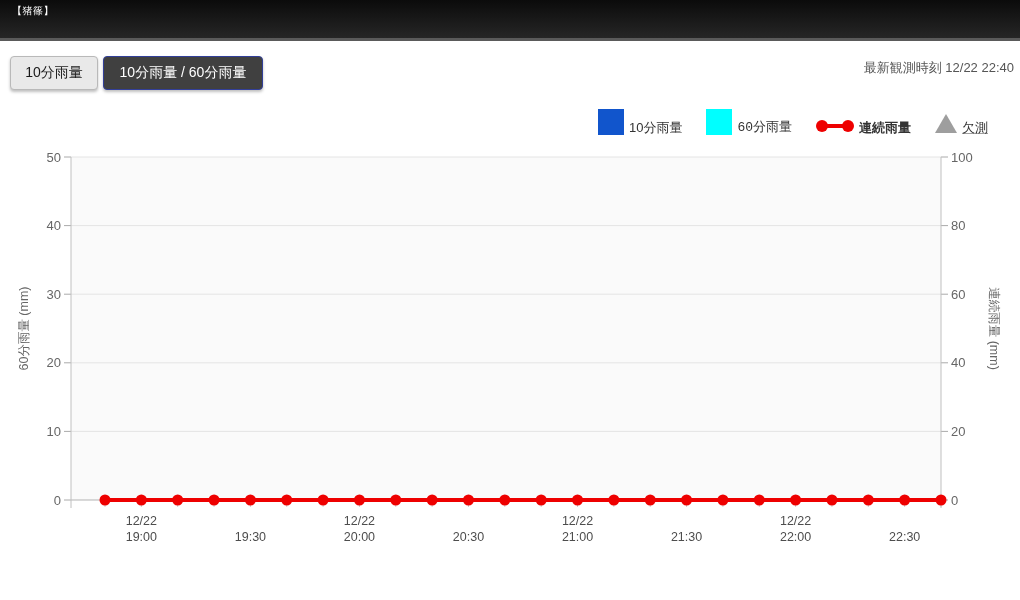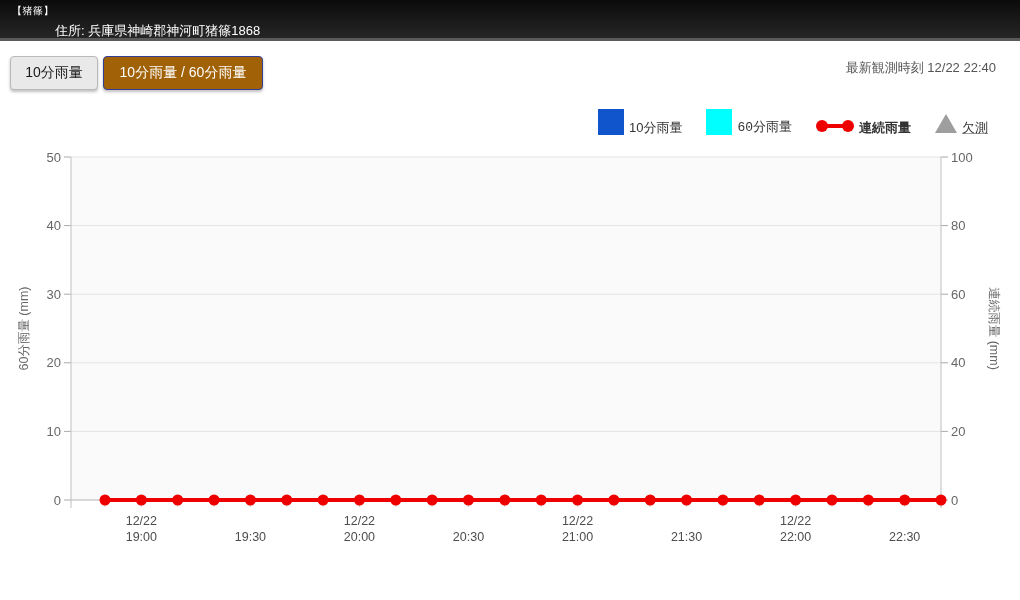--- a/index.html
+++ b/index.html
@@ -17,22 +17,22 @@
   .header .address{position:absolute;left:55px;top:22px;font-size:13px;}
 
   
   .btn{
     position:absolute;top:56px;height:34px;box-sizing:border-box;
     display:flex;align-items:center;justify-content:center;
     font-size:14px;border-radius:4px;cursor:pointer;
     box-shadow:0 2px 3px rgba(0,0,0,.25);
   }
   .btn-plain{left:10px;width:88px;background:#e9e9e9;border:1px solid #b9b9b9;color:#1a1a1a;}
-  .btn-active{left:103px;width:160px;background:#a16207;border:1px solid #323f99;color:#ffffff;}
-  .timestamp{position:absolute;top:59px;right:24px;font-size:13px;color:#555;}
+  .btn-active{left:103px;width:160px;background:#404040;border:1px solid #323f99;color:#ffffff;}
+  .timestamp{position:absolute;top:59px;right:6px;font-size:13px;color:#555;}
 
   
   .legend{
     position:absolute;top:109px;right:32px;
     display:flex;align-items:flex-end;
   }
   .legend-item{display:flex;align-items:flex-end;margin-left:24px;cursor:pointer;}
   .legend-item:first-child{margin-left:0;}
   .legend-label{font-size:13px;color:#333;padding-left:5px;line-height:14px;}
   .swatch-sq{width:26px;height:26px;background:currentColor;display:inline-block;}
@@ -147,21 +147,20 @@
       <circle cx="759.2608695652174" cy="500" r="5.5" fill="#ee0000"></circle>
       <circle cx="795.6086956521739" cy="500" r="5.5" fill="#ee0000"></circle>
       <circle cx="831.9565217391304" cy="500" r="5.5" fill="#ee0000"></circle>
       <circle cx="868.304347826087" cy="500" r="5.5" fill="#ee0000"></circle>
       <circle cx="904.6521739130435" cy="500" r="5.5" fill="#ee0000"></circle>
       <circle cx="941" cy="500" r="5.5" fill="#ee0000"></circle>
     </svg>
 
   <div class="header">
     <div class="title">【猪篠】</div>
-    <div class="address">住所: 兵庫県神崎郡神河町猪篠1868</div>
   </div>
 
   <div class="btn btn-plain">10分雨量</div>
   <div class="btn btn-active">10分雨量 / 60分雨量</div>
   <div class="timestamp">最新観測時刻 12/22 22:40</div>
 
   <div class="legend">
     <div class="legend-item" style="color: rgb(17, 85, 204);">
       <span class="swatch-sq"></span>
       <span class="legend-label">10分雨量</span>

